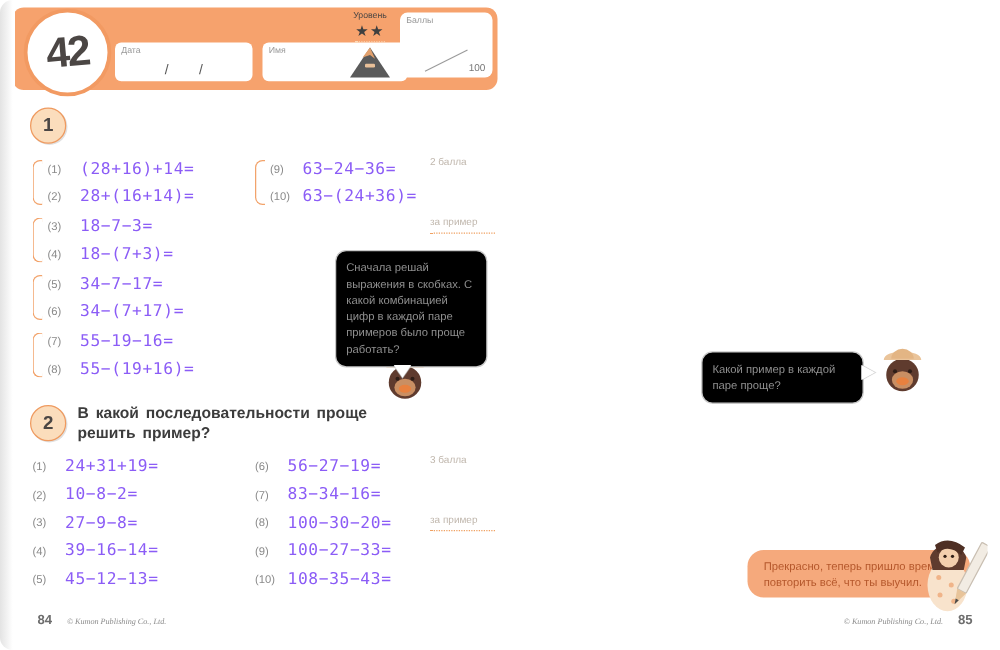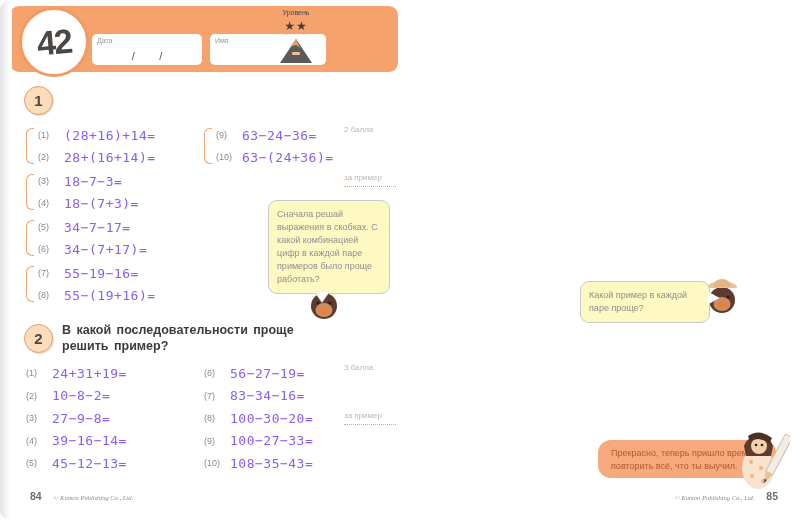--- a/index.html
+++ b/index.html
@@ -45,24 +45,24 @@
   .col-l{width:178px;margin-left:4px;}
   .col-r{flex:1;}
   .pair{position:relative;padding-left:12px;margin-bottom:2px;}
   .pair-bracket{position:absolute;left:0;top:4px;bottom:4px;width:7px;border:1.5px solid #F2A36B;border-right:none;border-radius:6px 0 0 6px;}
   .ex-row{display:flex;align-items:center;height:22px;}
   #s2 .ex-row{height:22.5px;}
   .ex-num{width:26px;font-size:9px;color:#8a8a8a;flex:none;}
   .ex-expr{font-size:13px;color:#8b5cf6;font-family:"DejaVu Sans Mono",monospace;white-space:pre;letter-spacing:0.5px;}
 
   
-  .bubble{position:absolute;background:#fef9c3;border:1px solid #c9c9c9;border-radius:9px;padding:7px 8px;font-size:9px;color:#8f8f8f;line-height:1.45;z-index:4;}
+  .bubble{position:absolute;background:#000000;border:1px solid #c9c9c9;border-radius:9px;padding:7px 8px;font-size:9px;color:#8f8f8f;line-height:1.45;z-index:4;}
   .bubble1{left:268px;top:200px;width:104px;}
   .tail-down{position:absolute;left:46px;bottom:-9px;width:0;height:0;border-left:7px solid transparent;border-right:7px solid transparent;border-top:10px solid #fff;filter:drop-shadow(0 1px 0 #c9c9c9);}
-  .bubble2{left:580px;top:281px;width:112px;}
+  .bubble2{left:561px;top:281px;width:112px;}
   .tail-right{position:absolute;right:-10px;top:10px;width:0;height:0;border-top:6px solid transparent;border-bottom:6px solid transparent;border-left:11px solid #fff;filter:drop-shadow(1px 0 0 #c9c9c9);}
   .bird{position:absolute;z-index:3;}
   .bird1{left:302px;top:282px;}
   .bird2{left:700px;top:276px;}
   .girl{position:absolute;left:736px;top:424px;z-index:6;}
 
   
   .encourage{position:absolute;left:598px;top:440px;width:178px;height:38px;background:#F5A97C;border-radius:13px;z-index:5;}
   .encourage-text{position:absolute;left:13px;top:7px;font-size:9px;color:#B5582C;line-height:1.45;}
   .encourage-text span{display:block;}
@@ -102,20 +102,27 @@
     <div class="level">
       <span class="level-label">Уровень</span>
       <span class="stars">★★</span>
       <svg class="mountain" width="34" height="26" viewBox="0 0 34 26">
         <polygon points="17,1 33,25 1,25" fill="#5a5a5a"></polygon>
         <polygon points="17,1 11,9 17,7 21,10" fill="#E2A06C"></polygon>
         <rect x="13" y="14" width="8" height="3" fill="#E8BF98" rx="1"></rect>
       </svg>
     </div>
 
+    <div class="score-box">
+      <span class="score-label">Баллы</span>
+      <svg class="score-slash" width="52" height="22" viewBox="0 0 52 22">
+        <line x1="2" y1="20" x2="36" y2="3" stroke="#9a9a9a" stroke-width="1"></line>
+        <text x="37" y="20" font-size="8" fill="#777" font-family="Liberation Sans, sans-serif">100</text>
+      </svg>
+    </div>
 
     <section class="sec" id="s1">
       <div class="sec-head">
         <div class="sec-badge">
             <span>1</span>
           </div>
         <div class="sec-points">
           <span>2 балла</span>
           <span>за пример</span>
         </div>

